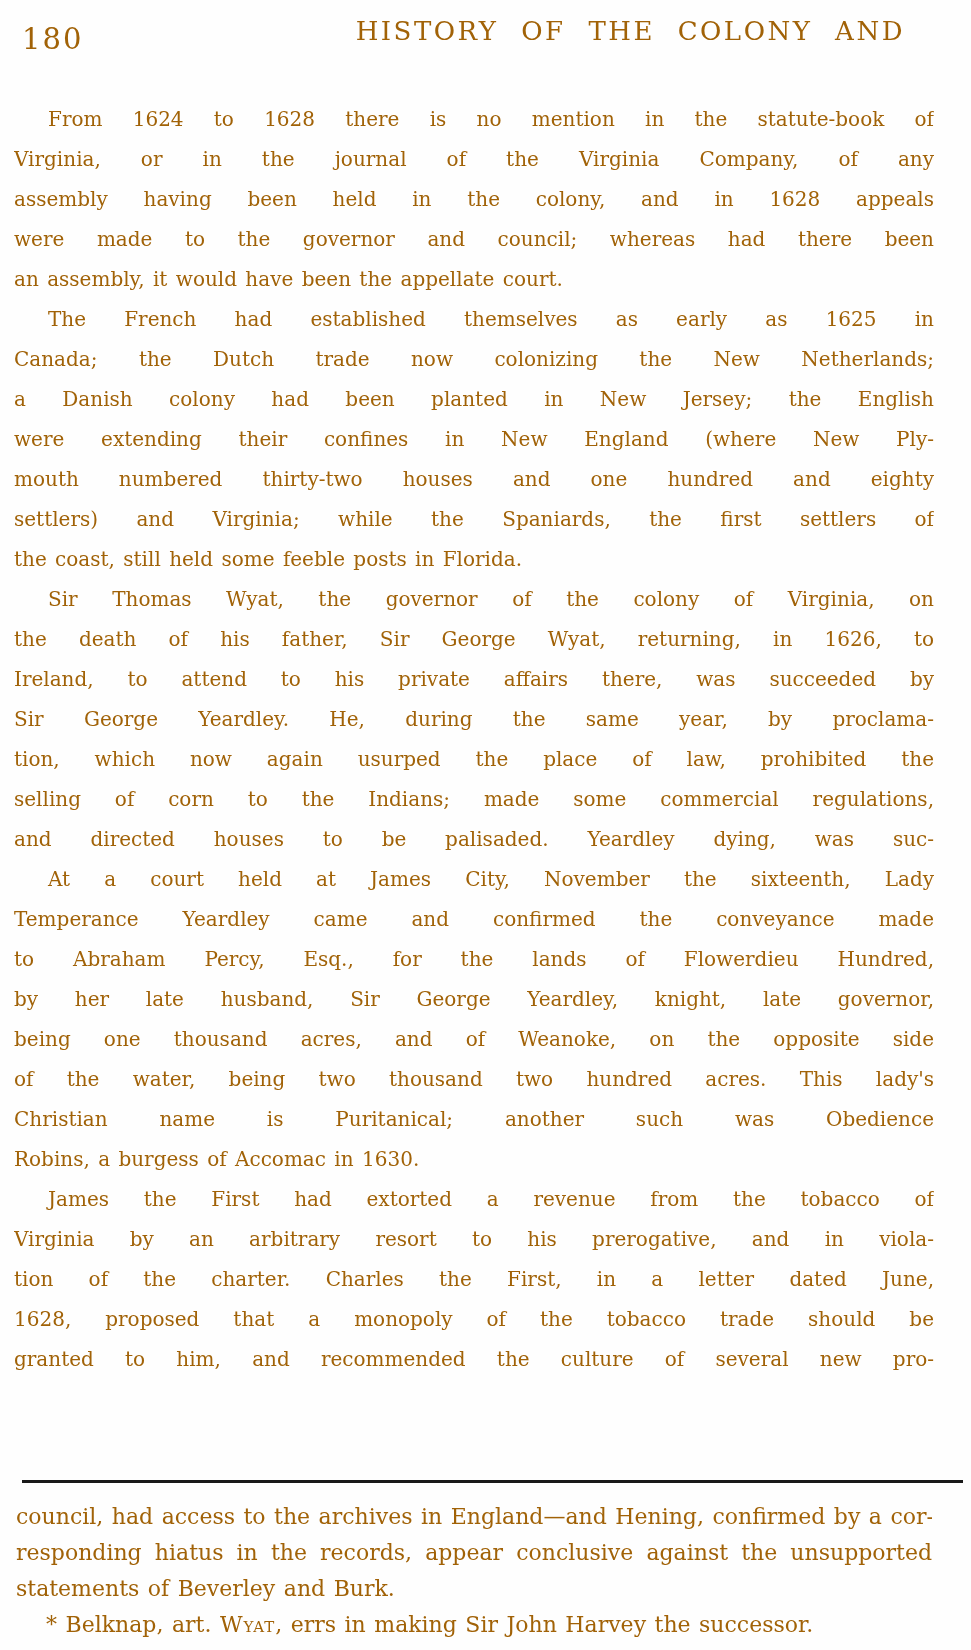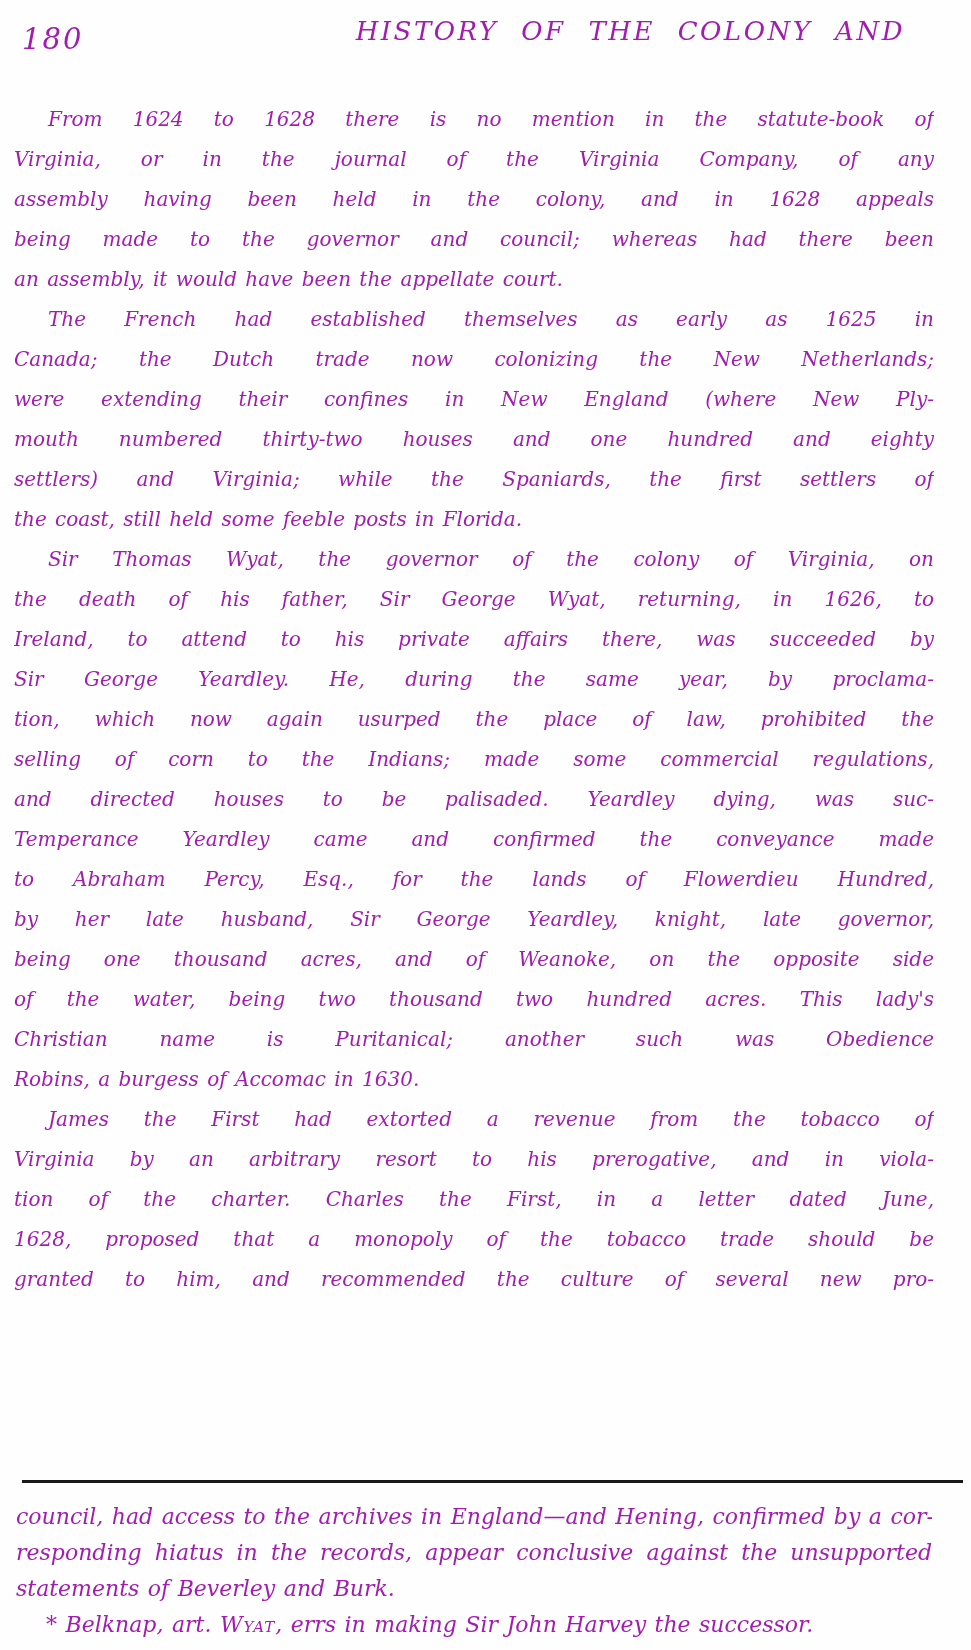--- a/index.html
+++ b/index.html
@@ -1,24 +1,23 @@
 <!DOCTYPE html>
 <html><head>
 <meta charset="utf-8">
 <style>
   html, body { margin: 0; padding: 0; background: #e8e8e4; }
   .page {
     position: relative;
     width: 971px;
     height: 1650px;
     background: #fefefe;
-    color: #a21caf;
+    color: #a16207;
     font-family: "DejaVu Serif", "Liberation Serif", serif;
     overflow: hidden;
-    font-style: italic;
   }
   
   .pagenum {
     position: absolute;
     left: 22px;
     top: 22px;
     font-size: 29px;
     letter-spacing: 2px;
   }
   .running {
@@ -85,44 +84,46 @@
 
   <div class="pagenum">180</div>
   <div class="running">HISTORY OF THE COLONY AND</div>
 
   <div class="bodytext">
 
     <div>
       <div class="line j indent">From 1624 to 1628 there is no mention in the statute-book of</div>
       <div class="line j">Virginia, or in the journal of the Virginia Company, of any</div>
       <div class="line j">assembly having been held in the colony, and in 1628 appeals</div>
-      <div class="line j">being made to the governor and council; whereas had there been</div>
+      <div class="line j">were made to the governor and council; whereas had there been</div>
       <div class="line">an assembly, it would have been the appellate court.</div>
     </div>
 
     <div>
       <div class="line j indent">The French had established themselves as early as 1625 in</div>
       <div class="line j">Canada; the Dutch trade now colonizing the New Netherlands;</div>
+      <div class="line j">a Danish colony had been planted in New Jersey; the English</div>
       <div class="line j">were extending their confines in New England (where New Ply-</div>
       <div class="line j">mouth numbered thirty-two houses and one hundred and eighty</div>
       <div class="line j">settlers) and Virginia; while the Spaniards, the first settlers of</div>
       <div class="line">the coast, still held some feeble posts in Florida.</div>
     </div>
 
     <div>
       <div class="line j indent">Sir Thomas Wyat, the governor of the colony of Virginia, on</div>
       <div class="line j">the death of his father, Sir George Wyat, returning, in 1626, to</div>
       <div class="line j">Ireland, to attend to his private affairs there, was succeeded by</div>
       <div class="line j">Sir George Yeardley.  He, during the same year, by proclama-</div>
       <div class="line j">tion, which now again usurped the place of law, prohibited the</div>
       <div class="line j">selling of corn to the Indians; made some commercial regulations,</div>
       <div class="line j">and directed houses to be palisaded.  Yeardley dying, was suc-</div>
     </div>
 
     <div>
+      <div class="line j indent">At a court held at James City, November the sixteenth, Lady</div>
       <div class="line j">Temperance Yeardley came and confirmed the conveyance made</div>
       <div class="line j">to Abraham Percy, Esq., for the lands of Flowerdieu Hundred,</div>
       <div class="line j">by her late husband, Sir George Yeardley, knight, late governor,</div>
       <div class="line j">being one thousand acres, and of Weanoke, on the opposite side</div>
       <div class="line j">of the water, being two thousand two hundred acres.  This lady's</div>
       <div class="line j">Christian name is Puritanical; another such was Obedience</div>
       <div class="line">Robins, a burgess of Accomac in 1630.</div>
     </div>
 
     <div>

